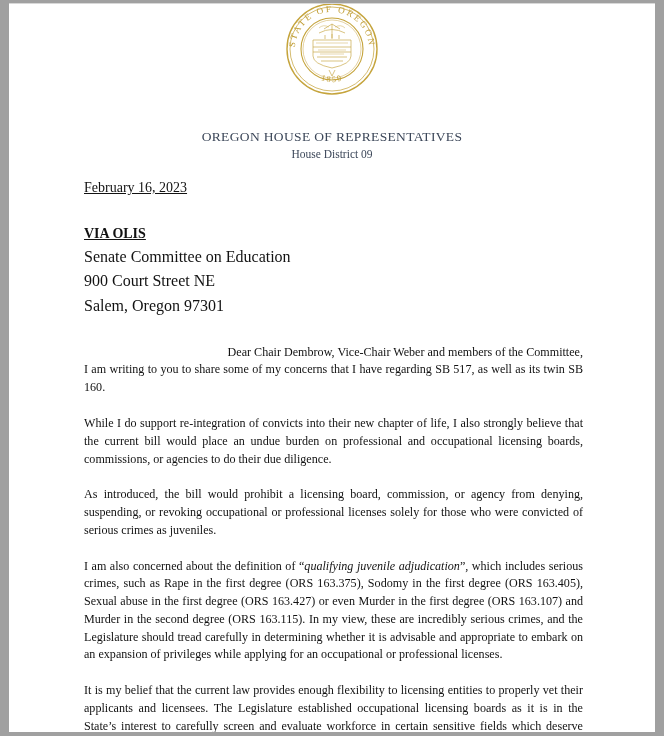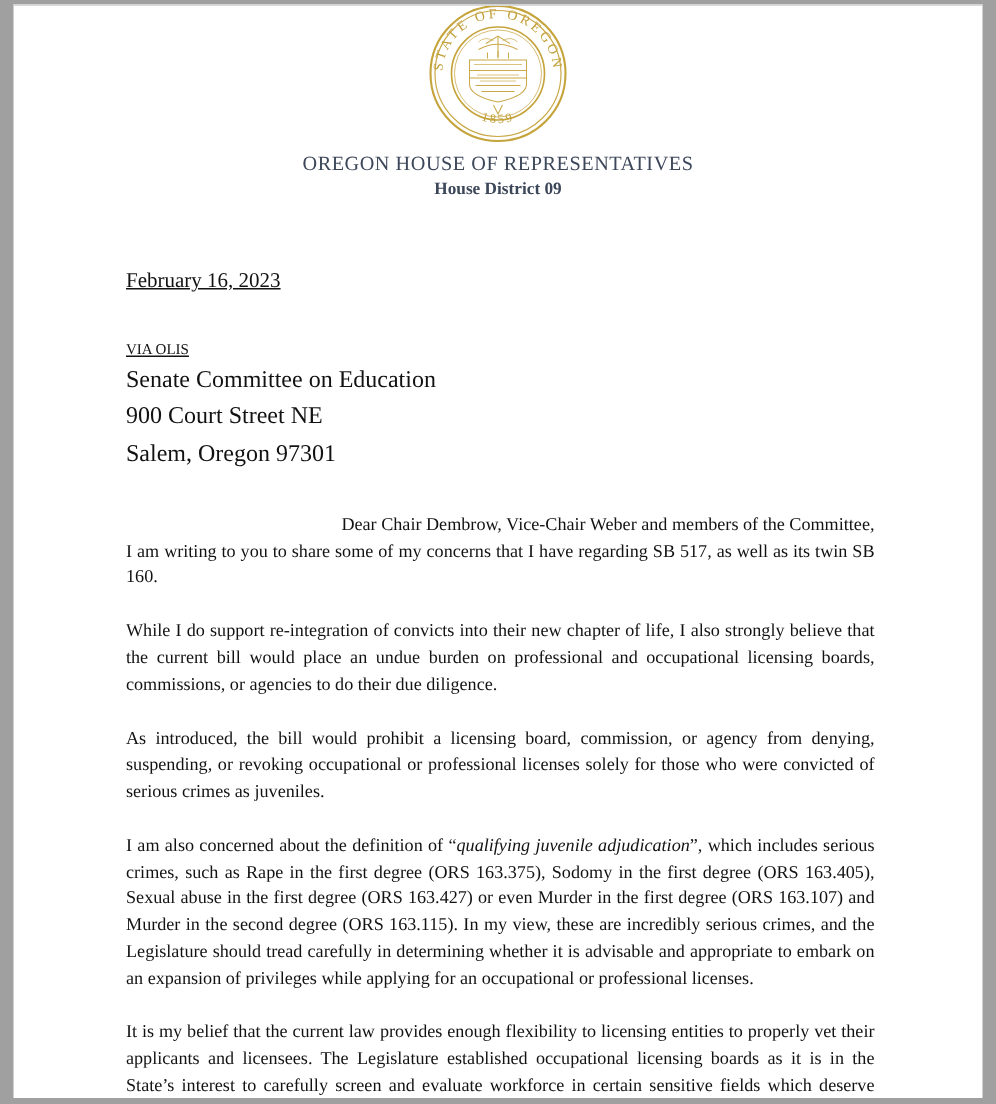--- a/index.html
+++ b/index.html
@@ -47,38 +47,37 @@
   }
   .seal {
     display: block;
   }
 
   
   .letterhead {
     position: absolute;
     left: 0;
     right: 0;
-    top: 96px;
+    top: 124px;
     text-align: center;
     color: #3c4759;
   }
   .lh-title {
     font-size: 13.5px;
     letter-spacing: 0.35px;
     line-height: 1.35;
   }
   .lh-sub {
     font-size: 11.5px;
     line-height: 1.55;
     margin-top: 4px;
   }
   .lh-sub2 {
     font-size: 11.5px;
     line-height: 1.55;
-    font-weight: bold;
   }
 
   
   .letter-body {
     position: absolute;
     left: 75px;
     top: 174px;
     width: 499px;
     color: #121212;
     font-size: 12.1px;
@@ -86,25 +85,25 @@
   }
 
   .date-line {
     text-align: left;
     margin: 0 0 26px 0;
     font-size: 14px;
     text-decoration: underline;
   }
 
   .via {
-    font-weight: normal;
+    font-weight: bold;
     text-decoration: underline;
     display: inline-block;
     margin: 0;
-    font-size: 10px;
+    font-size: 14px;
   }
 
   .addr-line {
     margin: 0;
     font-size: 16px;
     line-height: 1.52;
   }
 
   .salutation {
     margin: 26px 0 0 0;

